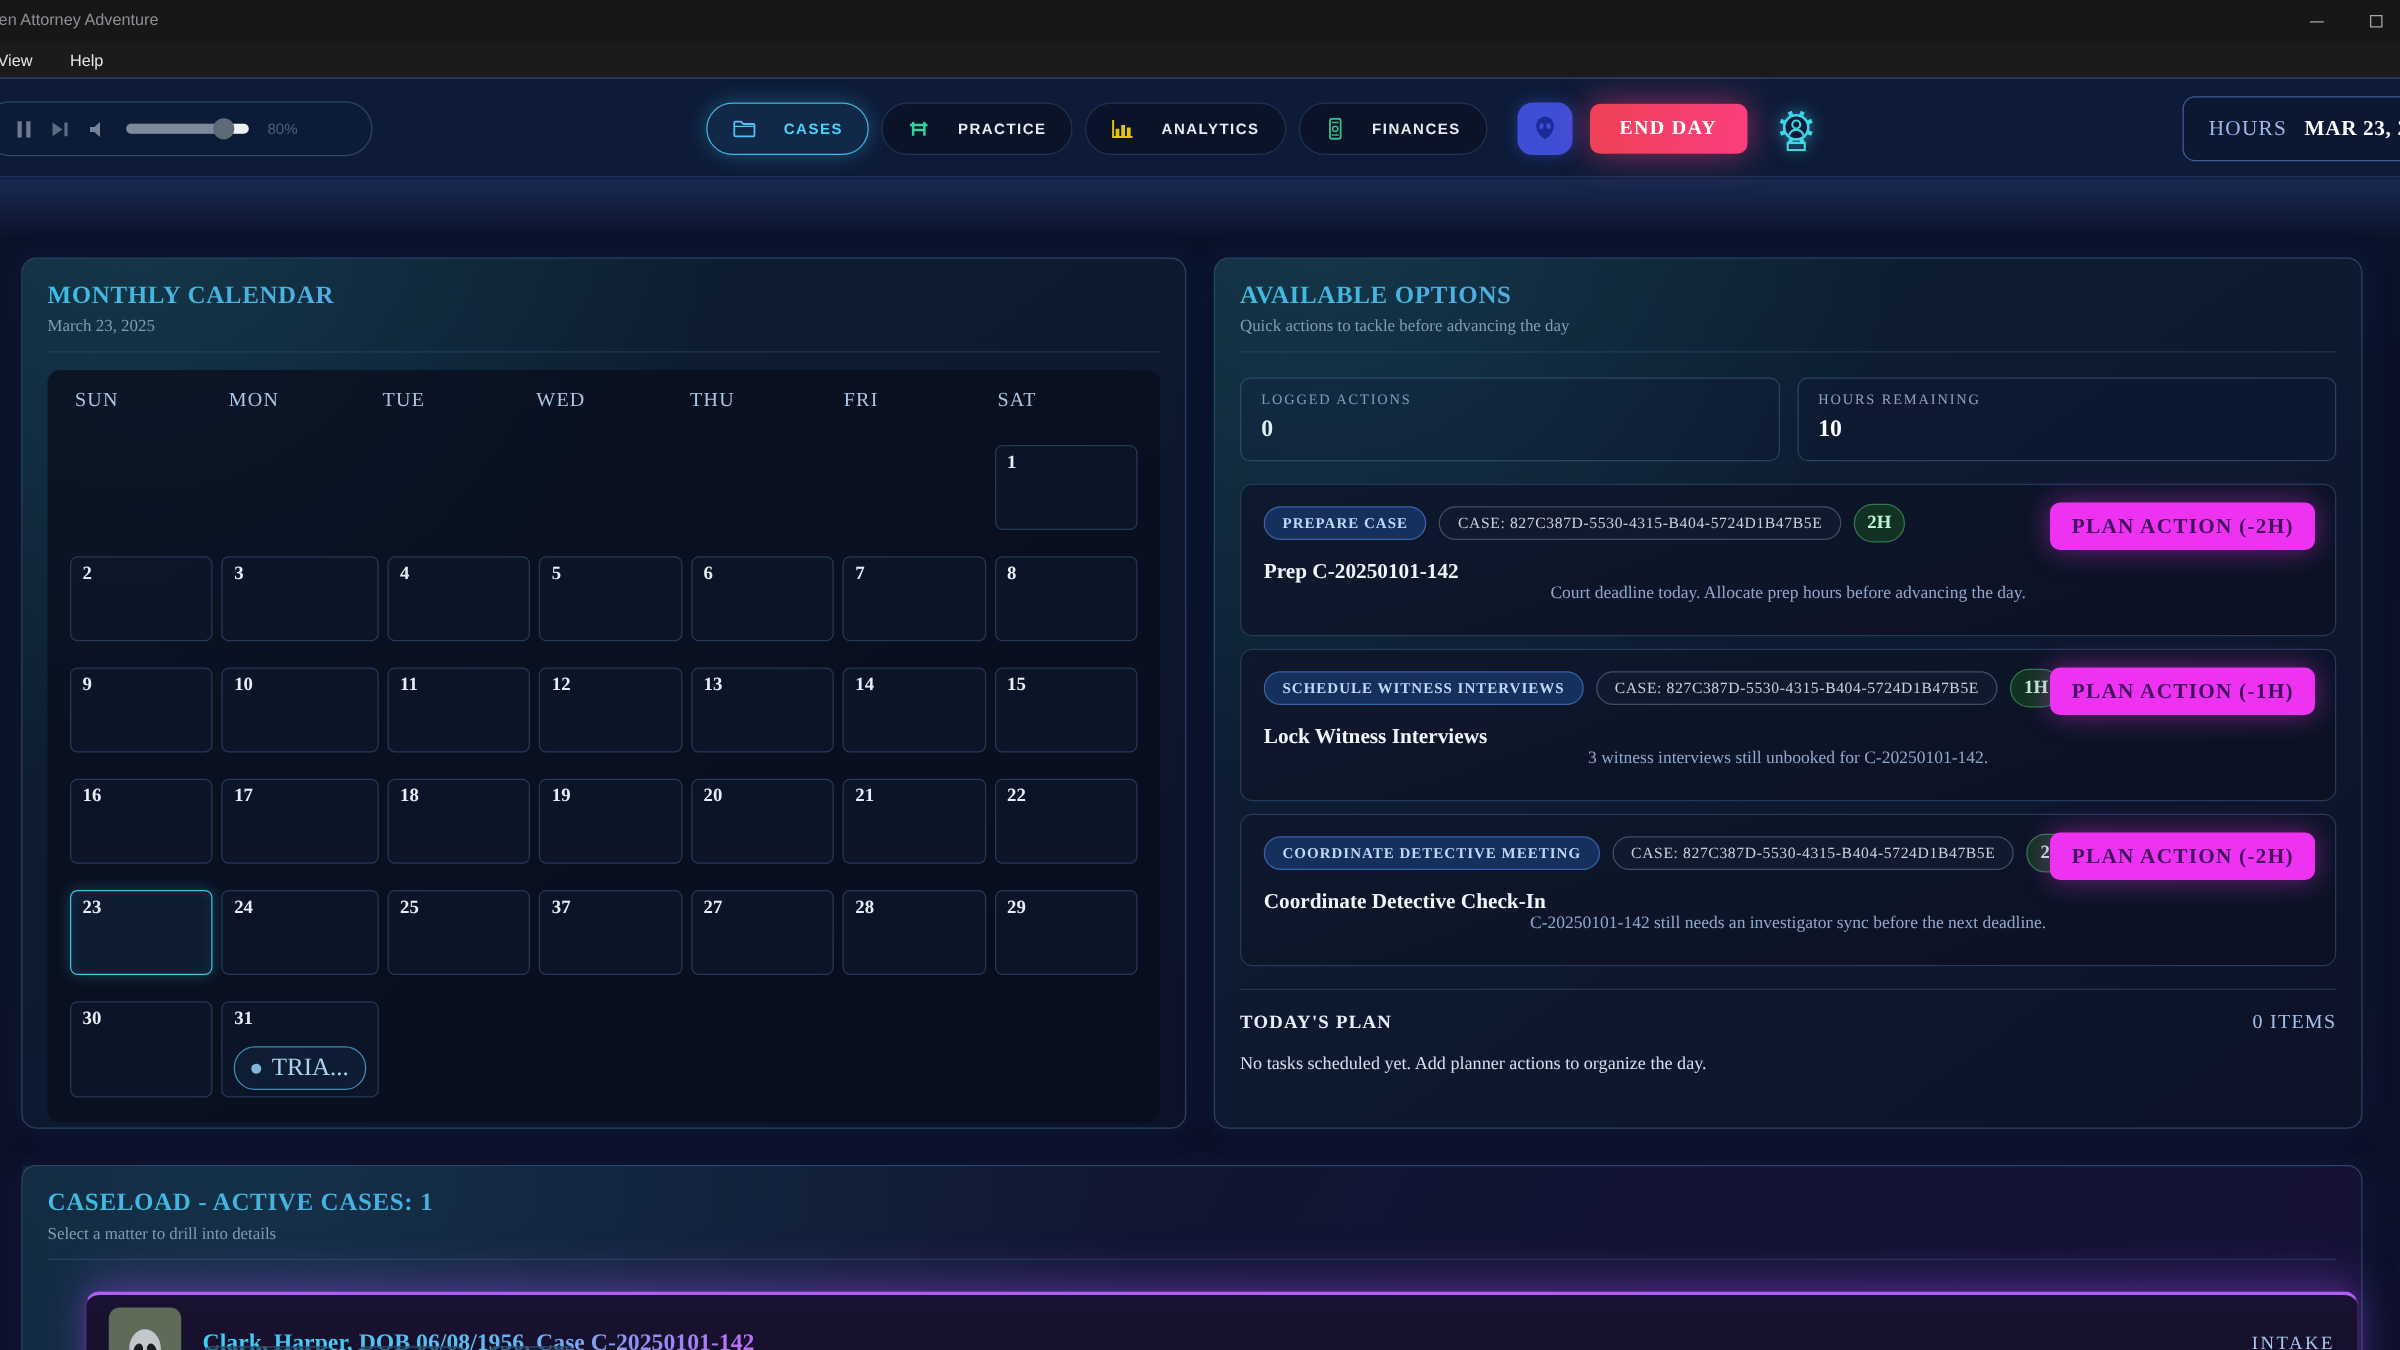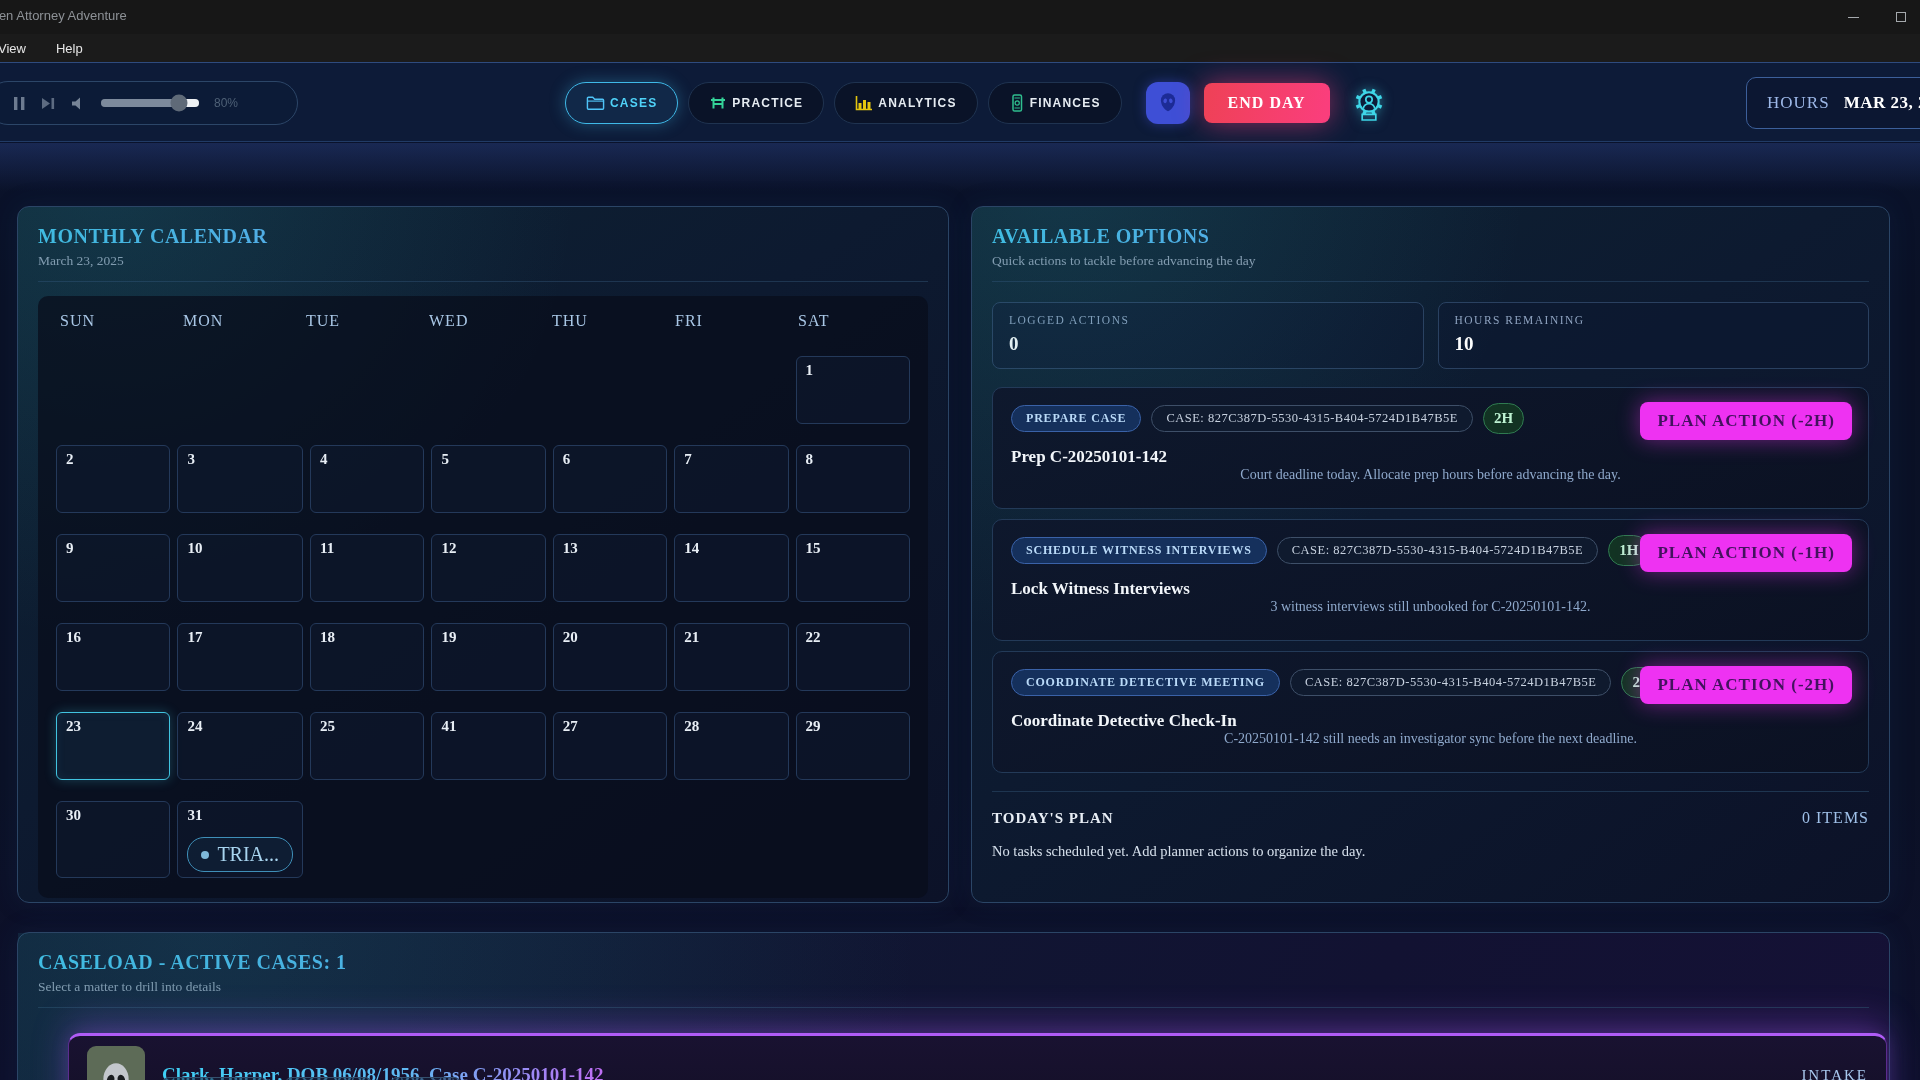--- a/index.html
+++ b/index.html
@@ -35,21 +35,21 @@
     border:1px solid #2c4668;border-radius:22px;background:rgba(13,27,54,.55);
     display:flex;align-items:center;gap:15px;padding:0 18px 0 26px;}
   .mbtn{display:flex;align-items:center;justify-content:center;cursor:pointer;opacity:.85;}
   .vol-track{position:relative;width:98px;height:8px;border-radius:4px;background:#39465a;cursor:pointer;}
   .vol-fill{position:absolute;left:0;top:0;bottom:0;width:80%;background:#7d8a9c;border-radius:4px 0 0 4px;}
   .vol-rest{position:absolute;left:80%;right:0;top:0;bottom:0;background:#eef1f4;border-radius:0 4px 4px 0;}
   .vol-thumb{position:absolute;left:80%;top:50%;transform:translate(-50%,-50%);
     width:17px;height:17px;border-radius:50%;background:#5f6a78;}
   .vol-label{font-family:"Liberation Sans",sans-serif;font-size:12px;color:#4e6076;}
   .nav{position:absolute;left:565px;top:19px;display:flex;align-items:center;}
-  .tab{display:flex;align-items:center;gap:5px;height:42px;padding:0 20px;border-radius:999px;
+  .tab{display:flex;align-items:center;gap:22px;height:42px;padding:0 20px;border-radius:999px;
     border:1px solid #1f3350;background:rgba(10,18,36,.8);cursor:pointer;margin-right:10px;justify-content:center;}
   .tab-label{font-size:12px;font-weight:700;letter-spacing:1.2px;color:#e6ecf2;}
   .tab.active{border-color:#3fb9e8;background:rgba(28,76,116,.28);box-shadow:0 0 16px rgba(64,185,232,.35);}
   .tab.active .tab-label{color:#4fd2f8;}
   .alien-btn{width:44px;height:42px;margin-left:14px;border:none;border-radius:12px;cursor:pointer;
     background:var(--c-alienblue);display:flex;align-items:center;justify-content:center;
     box-shadow:0 0 12px rgba(62,79,214,.5);}
   .endday{margin-left:14px;border:none;border-radius:8px;padding:11px 24px;cursor:pointer;
     background:linear-gradient(100deg,var(--c-red1) 5%,var(--c-red2) 95%);
     color:#fff;font-family:"Liberation Serif",serif;font-weight:700;font-size:16px;letter-spacing:1px;
@@ -287,21 +287,21 @@
         <div class="cal-cell">16</div>
         <div class="cal-cell">17</div>
         <div class="cal-cell">18</div>
         <div class="cal-cell">19</div>
         <div class="cal-cell">20</div>
         <div class="cal-cell">21</div>
         <div class="cal-cell">22</div>
         <div class="cal-cell selected">23</div>
         <div class="cal-cell">24</div>
         <div class="cal-cell">25</div>
-        <div class="cal-cell">41</div>
+        <div class="cal-cell">37</div>
         <div class="cal-cell">27</div>
         <div class="cal-cell">28</div>
         <div class="cal-cell">29</div>
         <div class="cal-cell">30</div>
         <div class="cal-cell">31<div class="event-pill">
             <span class="event-dot"></span>
             <span>TRIA...</span>
           </div></div>
         <div class="cal-cell empty"></div>
         <div class="cal-cell empty"></div>

